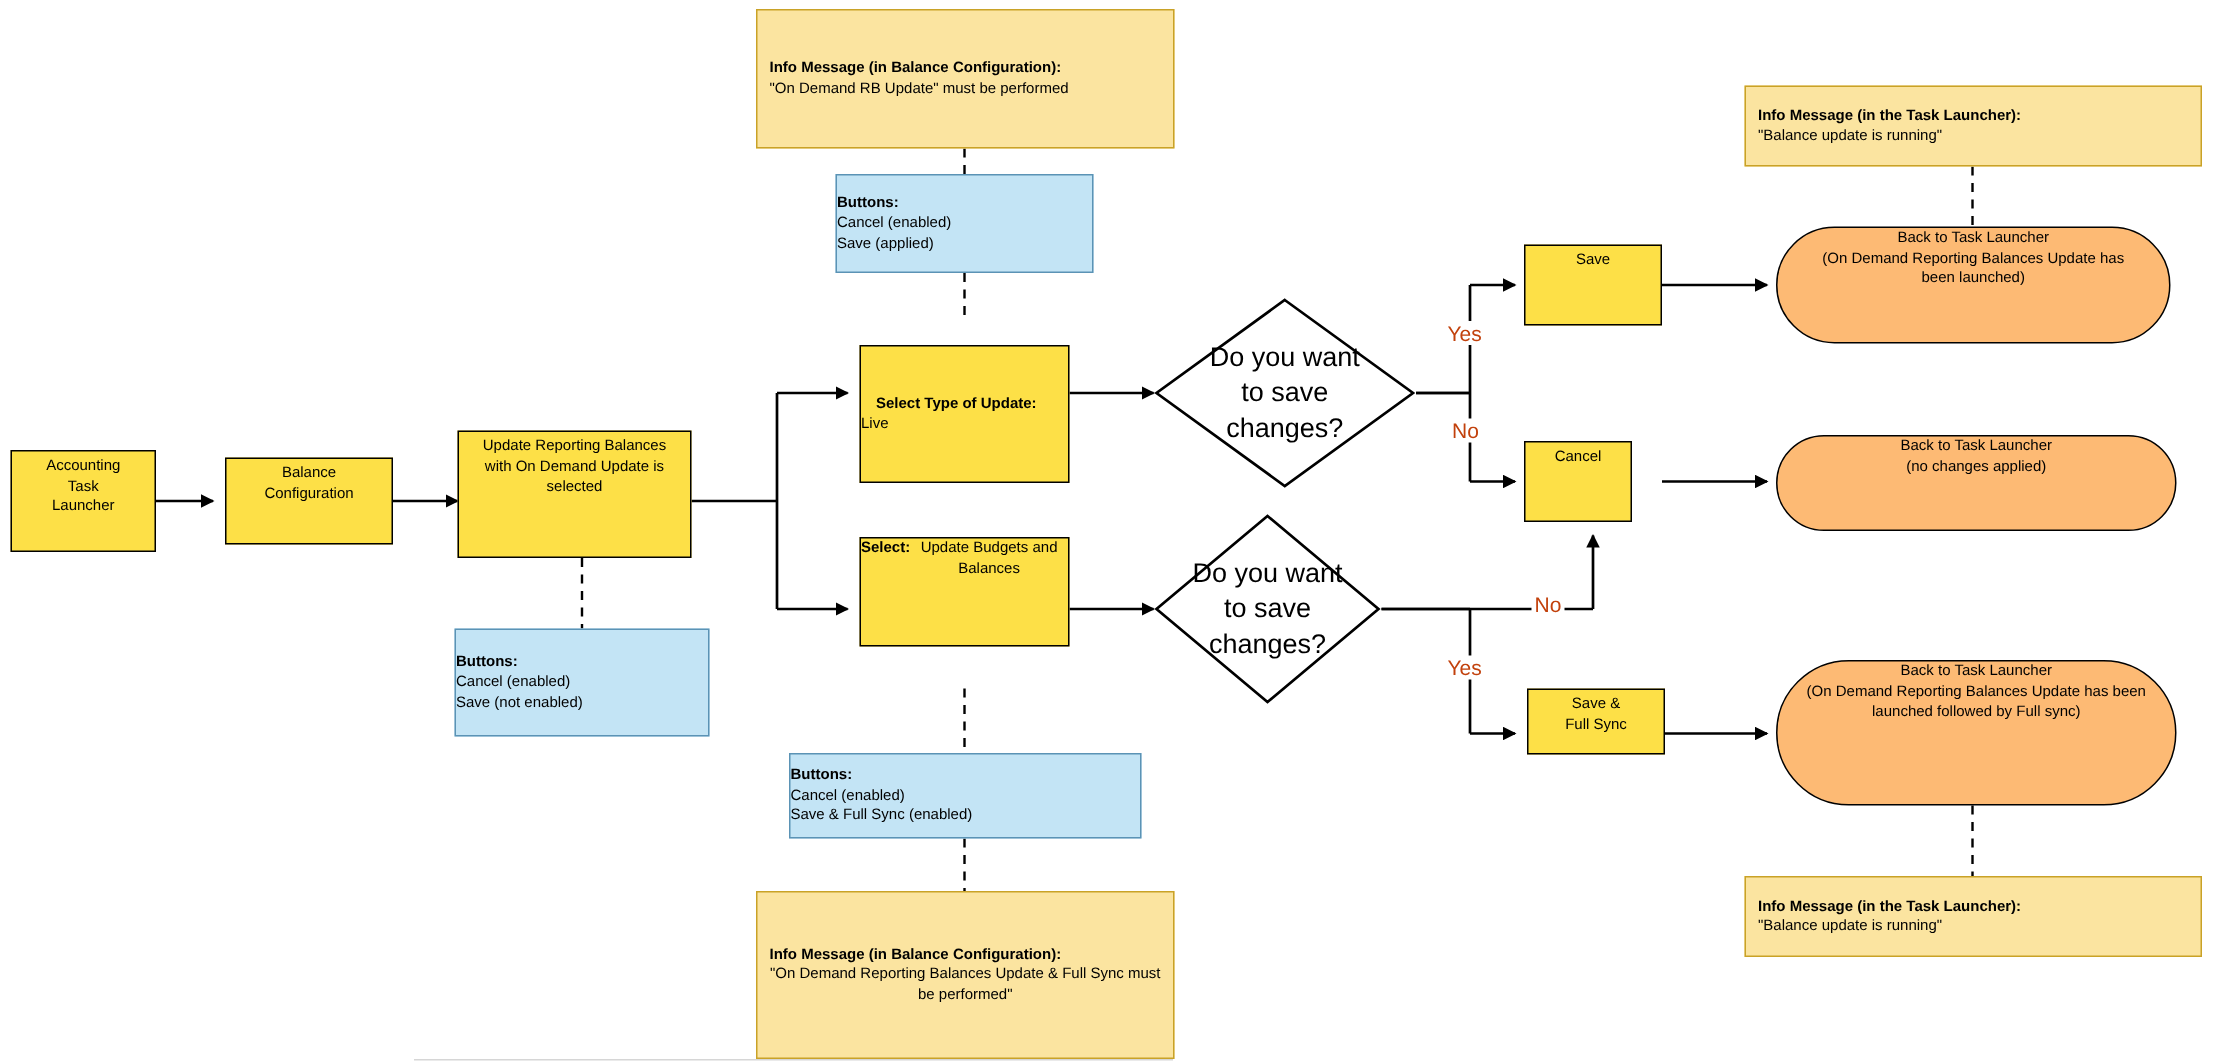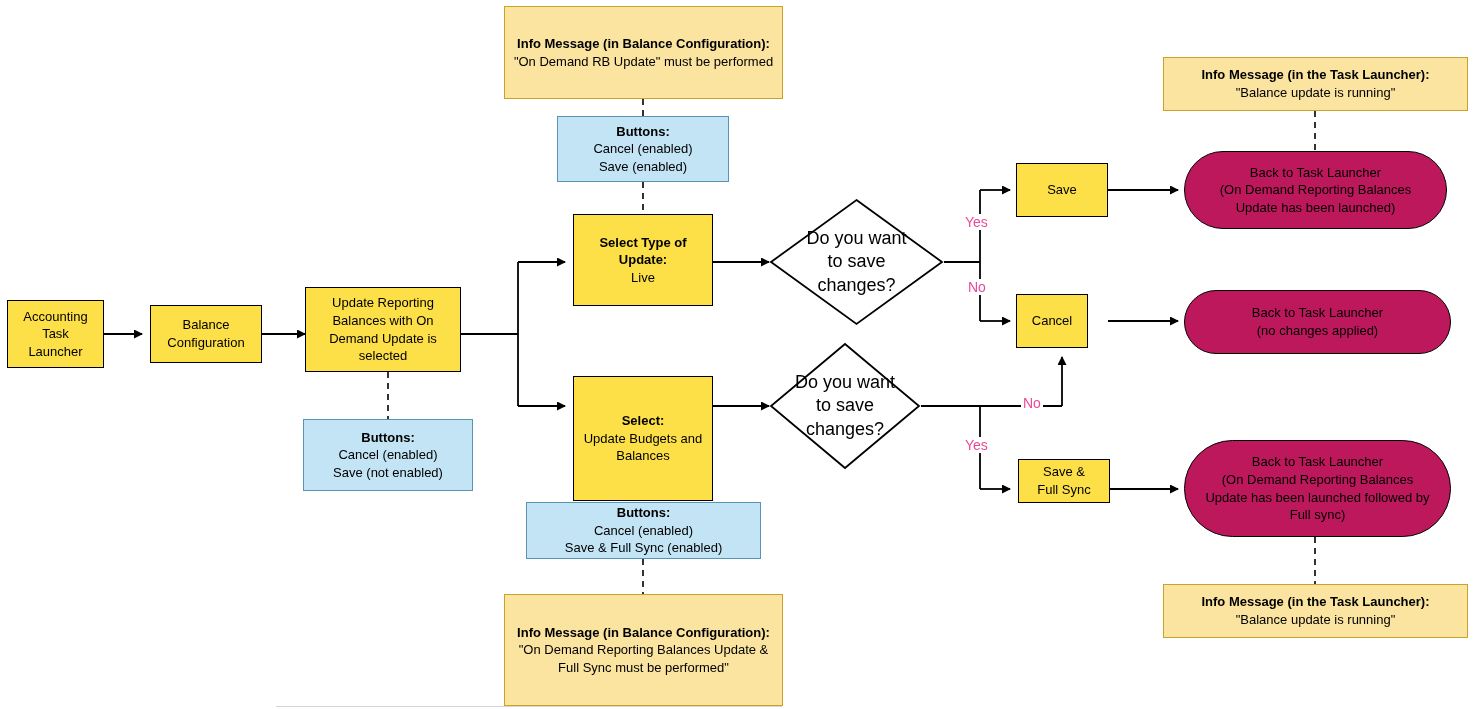--- a/index.html
+++ b/index.html
@@ -14,42 +14,42 @@
     position: relative;
     width: 1482px;
     height: 709px;
     background: #ffffff;
     overflow: hidden;
   }
   .node {
     position: absolute;
     box-sizing: border-box;
     display: flex;
-    align-items: center;
+    align-items: flex-start;
     justify-content: center;
     text-align: center;
-    font-size: 13px;
+    font-size: 10px;
     line-height: 1.35;
     color: #000000;
   }
   .rect {
     border: 1.6px solid #000000;
     background: #fde047;
   }
   .note-blue {
     border: 1.6px solid #5b93b5;
     background: #c3e4f5;
   }
   .note-yellow {
     border: 1.6px solid #c9a227;
     background: #fbe4a0;
   }
   .terminator {
     border: 1.6px solid #000000;
-    background: #be185d;
+    background: #fdba74;
     border-radius: 200px;
   }
   .node .inner {
     padding: 3px 6px;
     width: 100%;
   }
   .b {
     font-weight: bold;
   }
   .diamond-wrap {
@@ -70,21 +70,21 @@
     align-items: center;
     justify-content: center;
     text-align: center;
     font-size: 18px;
     line-height: 1.3;
     color: #000;
   }
   .edge-label {
     position: absolute;
     font-size: 14px;
-    color: #ec4899;
+    color: #c2410c;
     background: #ffffff;
     padding: 0 2px;
   }
   #wires {
     position: absolute;
     left: 0;
     top: 0;
     width: 1482px;
     height: 709px;
     pointer-events: none;
@@ -182,29 +182,29 @@
   </div>
 
   <div class="node note-yellow" style="left:504px; top:6px; width:279px; height:93px; flex-direction:column; justify-content:center;">
     <div class="b" style="padding:0 8px;">Info Message (in Balance Configuration):</div>
     <div style="padding:0 8px;">"On Demand RB Update" must be performed</div>
   </div>
 
   <div class="node note-blue" style="left:557px; top:116px; width:172px; height:66px; flex-direction:column;">
     <div class="b">Buttons:</div>
     <div>Cancel (enabled)</div>
-    <div>Save (enabled)</div>
-  </div>
-
-  <div class="node rect" style="left:573px; top:214px; width:140px; height:92px; flex-direction:column;">
+    <div>Save (applied)</div>
+  </div>
+
+  <div class="node rect" style="left:573px; top:230px; width:140px; height:92px; flex-direction:column;">
     <div class="b" style="padding:0 10px;">Select Type of Update:</div>
     <div>Live</div>
   </div>
 
-  <div class="node rect" style="left:573px; top:376px; width:140px; height:125px; flex-direction:column;">
+  <div class="node rect" style="left:573px; top:358px; width:140px; height:73px; ">
     <div class="b">Select:</div>
     <div style="padding:0 6px;">Update Budgets and Balances</div>
   </div>
 
   <div class="node note-blue" style="left:526px; top:502px; width:235px; height:57px; flex-direction:column;">
     <div class="b">Buttons:</div>
     <div>Cancel (enabled)</div>
     <div>Save &amp; Full Sync (enabled)</div>
   </div>
 

